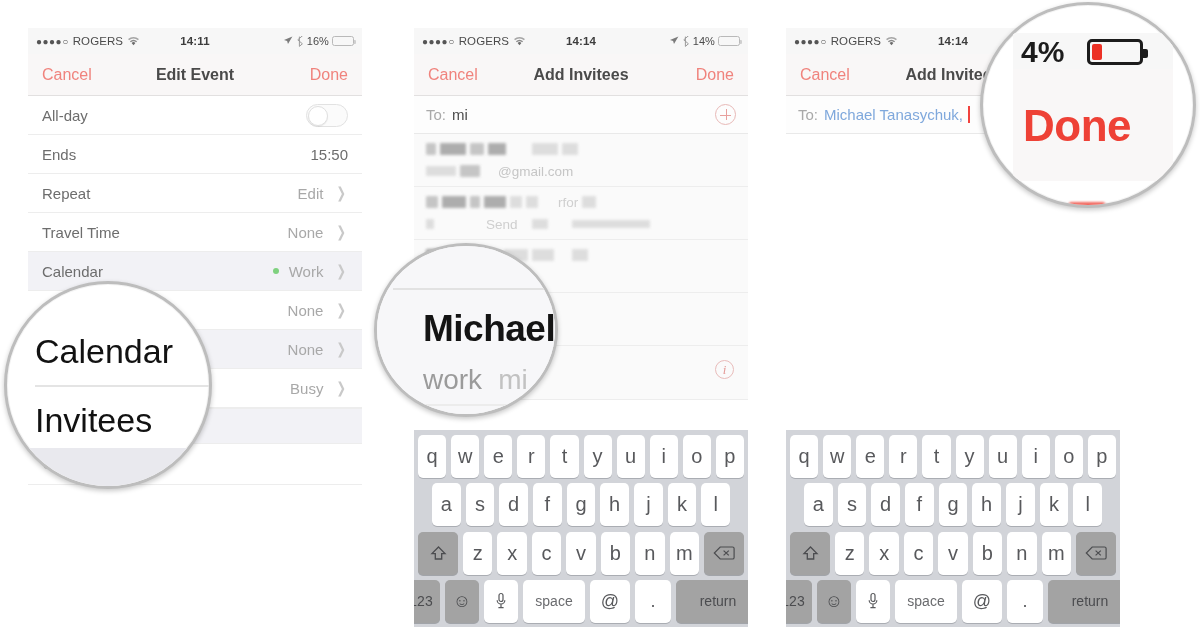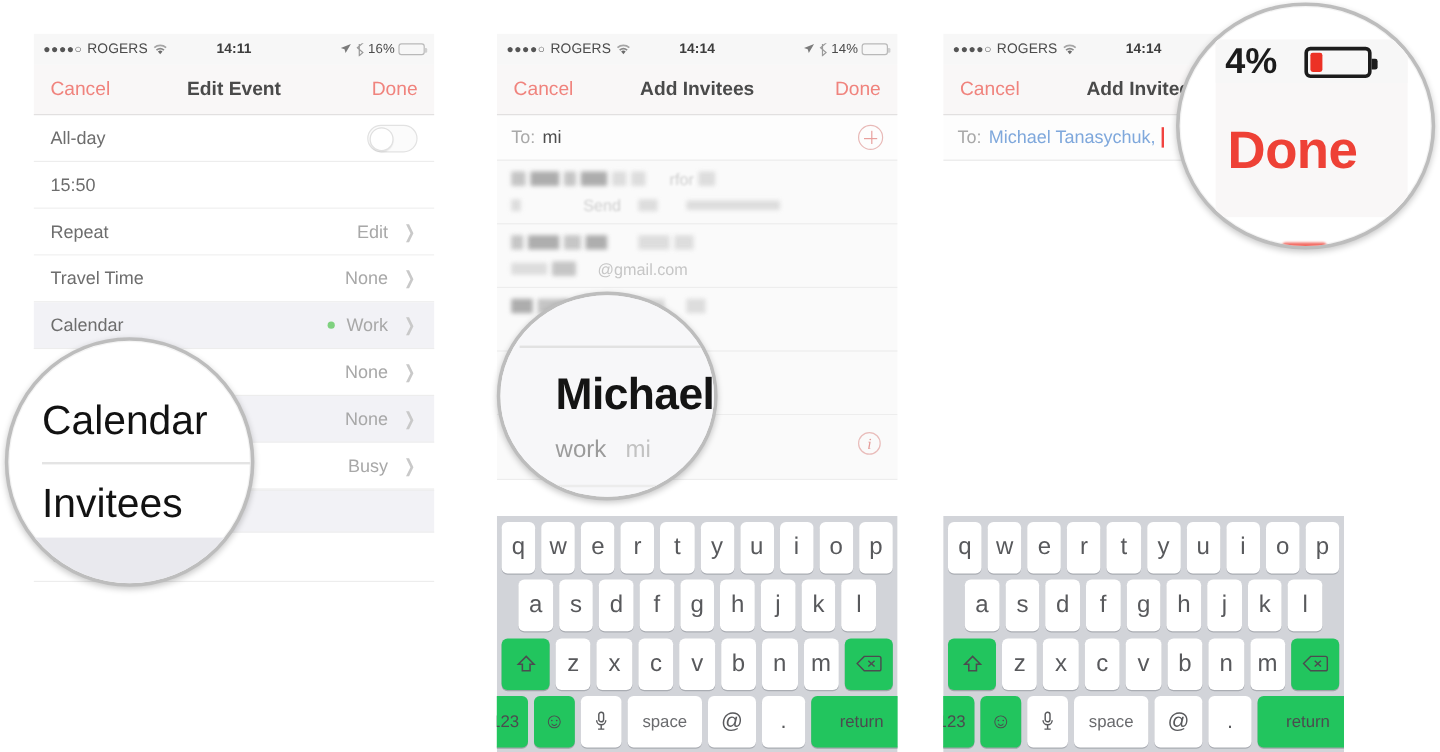--- a/index.html
+++ b/index.html
@@ -187,21 +187,21 @@
   .kb-row { display: flex; justify-content: center; gap: 5px; height: 43px; }
   .kb-row.r2 { padding: 0 16px; }
   .key {
     flex: 1 1 0;
     background: #ffffff; border-radius: 5px;
     box-shadow: 0 1px 0 rgba(137,140,148,.55);
     display: flex; align-items: center; justify-content: center;
     font-size: 20px; color: #58595c;
   }
   .key.fn {
-    background: #22c55e; color: #4b4c4f;
+    background: #a3a3a3; color: #4b4c4f;
     box-shadow: 0 1px 0 rgba(120,123,130,.55);
   }
   .key.shift, .key.del { flex: 0 0 40px; }
   .key.num { flex: 0 0 38px; font-size: 14px; }
   .key.emoji { flex: 0 0 34px; font-size: 18px; }
   .key.mic { flex: 0 0 34px; font-size: 17px; }
   .key.space { flex: 0 0 62px; font-size: 14px; color: #6a6b6e; }
   .key.at { flex: 0 0 40px; font-size: 18px; }
   .key.dot { flex: 0 0 36px; font-size: 18px; }
   .key.ret { flex: 0 0 84px; font-size: 14px; color: #4b4c4f; }
@@ -231,37 +231,37 @@
     font-size: 34px; color: #121212;
     border-bottom: 2px solid #e4e4e4;
   }
   .m1-row:last-child { border-bottom: 2px solid #e4e4e4; }
   .m1-band {
     position: absolute; left: 0; right: 0; bottom: 0; height: 38px;
     background: #e9e9ee;
   }
 
   
-  #mag-2 { left: 414px; top: 243px; width: 184px; height: 174px; }
+  #mag-2 { left: 374px; top: 243px; width: 184px; height: 174px; }
   #mag-2 .m2-body {
     position: absolute; left: 0; top: 0; width: 184px; height: 174px;
     background: #f7f7f9;
   }
   .m2-divider {
     position: absolute; left: 16px; right: 0; top: 42px;
     height: 2px; background: #e2e2e2;
   }
   .m2-name {
     position: absolute; left: 46px; top: 62px;
     font-size: 37px; font-weight: bold; color: #141414;
     letter-spacing: -.5px; white-space: nowrap;
   }
   .m2-sub {
     position: absolute; left: 46px; top: 118px;
-    font-size: 20px; color: #9b9b9b; white-space: nowrap;
+    font-size: 28px; color: #9b9b9b; white-space: nowrap;
   }
   .m2-sub .mi { color: #c2c2c2; margin-left: 16px; }
   .m2-divider2 {
     position: absolute; left: 26px; right: 0; bottom: 14px;
     height: 2px; background: #ececec;
   }
 
   
   #mag-3 { left: 980px; top: 2px; width: 216px; height: 206px; }
   #mag-3 .m3-body {
@@ -347,20 +347,21 @@
 
       <div class="row">
         <span class="row-label">All-day</span>
         <span class="toggle">
             <span class="knob"></span>
           </span>
       </div>
 
 
       <div class="row">
+        <span class="row-label">Ends</span>
         <span class="row-value dark">15:50</span>
       </div>
 
       <div class="row">
         <span class="row-label">Repeat</span>
         <span class="row-value">
           <span>Edit</span>
           <span class="chev">❯</span>
         </span>
       </div>
@@ -455,20 +456,36 @@
       <span class="nav-btn right">Done</span>
     </div>
 
     <div class="to-field">
       <span class="to-prefix">To:</span>
       <span class="to-typed">mi</span>
       <span class="plus-btn"></span>
     </div>
 
     <div class="suggestions">
+      <div class="sug-row">
+        <div class="blur-line">
+          <span class="bl" style="width:10px"></span>
+            <span class="bl dark" style="width:26px"></span>
+          <span class="bl" style="width:14px"></span>
+            <span class="bl dark" style="width:18px"></span>
+          <span class="bl light" style="width:26px;margin-left:22px"></span>
+          <span class="bl light" style="width:16px"></span>
+        </div>
+        <div class="blur-line second">
+          <span class="bl light sm" style="width:30px"></span>
+          <span class="bl" style="width:20px"></span>
+          <span class="sug-email" style="margin-left:14px">@gmail.com</span>
+        </div>
+      </div>
+
       <div class="sug-row">
         <div class="blur-line">
           <span class="bl" style="width:12px"></span>
             <span class="bl dark" style="width:24px"></span>
           <span class="bl" style="width:10px"></span>
             <span class="bl dark" style="width:22px"></span>
           <span class="bl light" style="width:12px"></span>
             <span class="bl light" style="width:12px"></span>
           <span class="sug-text" style="margin-left:16px">rfor</span>
           <span class="bl light" style="width:14px"></span>
@@ -476,36 +493,20 @@
         <div class="blur-line second">
           <span class="bl light sm" style="width:8px"></span>
           <span class="sug-text" style="margin-left:48px">Send</span>
           <span class="bl light sm" style="width:16px;margin-left:10px"></span>
           <span class="bl light sm" style="width:78px;margin-left:20px;height:8px"></span>
         </div>
       </div>
 
       <div class="sug-row">
         <div class="blur-line">
-          <span class="bl" style="width:10px"></span>
-            <span class="bl dark" style="width:26px"></span>
-          <span class="bl" style="width:14px"></span>
-            <span class="bl dark" style="width:18px"></span>
-          <span class="bl light" style="width:26px;margin-left:22px"></span>
-          <span class="bl light" style="width:16px"></span>
-        </div>
-        <div class="blur-line second">
-          <span class="bl light sm" style="width:30px"></span>
-          <span class="bl" style="width:20px"></span>
-          <span class="sug-email" style="margin-left:14px">@gmail.com</span>
-        </div>
-      </div>
-
-      <div class="sug-row">
-        <div class="blur-line">
           <span class="bl dark" style="width:18px"></span>
             <span class="bl" style="width:26px"></span>
           <span class="bl light" style="width:24px;margin-left:26px"></span>
           <span class="bl light" style="width:22px"></span>
           <span class="bl light" style="width:16px;margin-left:14px"></span>
         </div>
         <div class="blur-line second">
           <span class="bl light sm" style="width:12px;margin-left:14px"></span>
           <span class="bl light sm" style="width:12px;margin-left:26px"></span>
           <span class="sug-text" style="margin-left:18px">ta</span>

